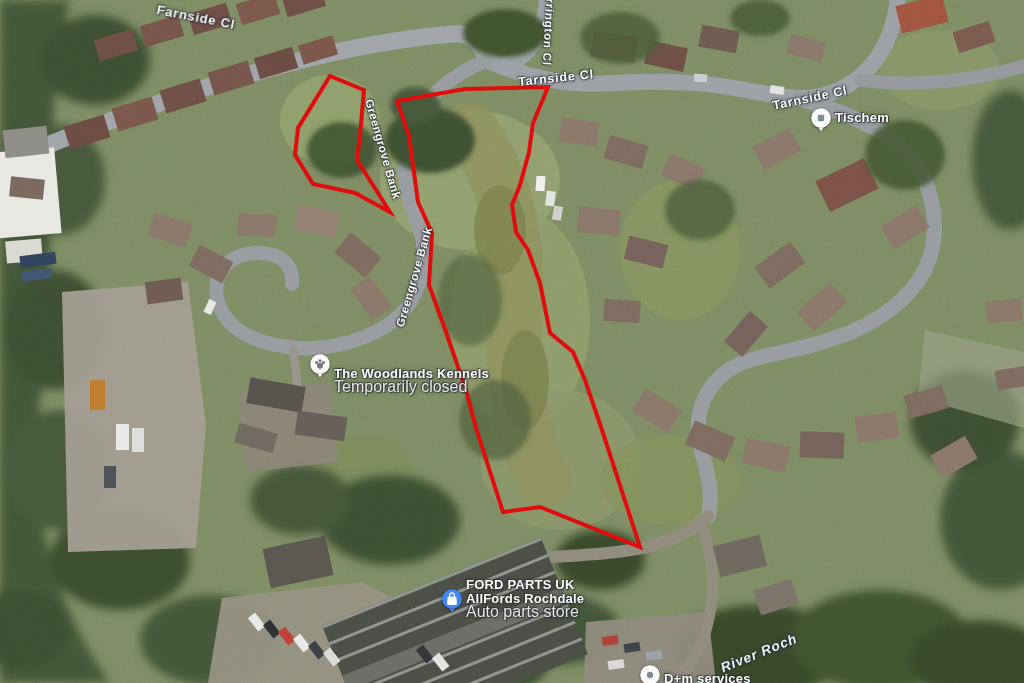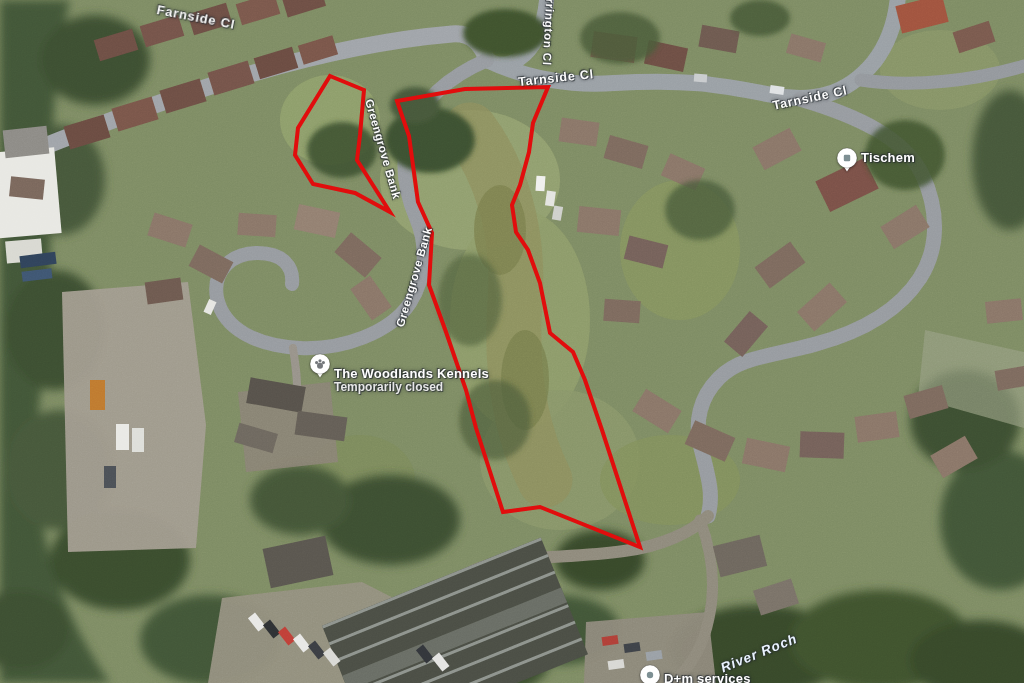--- a/index.html
+++ b/index.html
@@ -11,21 +11,21 @@
          text-shadow:0 0 2px rgba(40,45,50,.95),0 0 4px rgba(40,45,50,.75),
                      1px 1px 0 rgba(40,45,50,.6),-1px -1px 0 rgba(40,45,50,.6);}
   .road-label{font-size:12px;letter-spacing:.8px;opacity:.97;}
   .river-label{font-size:13.5px;font-style:italic;color:#eaf3ff;letter-spacing:1px;}
   .poi{position:absolute;display:flex;align-items:flex-start;gap:2px;}
   .pin{flex:0 0 auto;display:block;filter:drop-shadow(0 1px 1px rgba(0,0,0,.4));}
   .poi-text{color:#fff;white-space:nowrap;
          text-shadow:0 0 2px rgba(40,45,50,.95),0 0 4px rgba(40,45,50,.8),
                      1px 1px 0 rgba(40,45,50,.6),-1px -1px 0 rgba(40,45,50,.6);}
   .poi-name{font-size:13px;font-weight:bold;line-height:14px;letter-spacing:.2px;}
-  .poi-sub{font-size:12px;font-weight:bold;line-height:12.5px;color:rgba(255,255,255,.88);}
+  .poi-sub{font-size:16px;font-weight:normal;line-height:12.5px;color:rgba(255,255,255,.88);}
 </style>
 </head>
 <body>
 
 <div id="stage">
 
   <svg id="scenery" width="1024" height="683" viewBox="0 0 1024 683" aria-hidden="true">
     <defs>
       <filter id="soft" x="-30%" y="-30%" width="160%" height="160%">
           <feGaussianBlur stdDeviation="5"></feGaussianBlur>
@@ -215,21 +215,21 @@
 
   <div class="label road-label" style="left:196px;top:17px;font-size:13px;transform:translate(-50%,-50%) rotate(11deg);">Farnside Cl</div>
   <div class="label road-label" style="left:549px;top:24px;font-size:11.5px;transform:translate(-50%,-50%) rotate(93deg);">Harrington Cl</div>
   <div class="label road-label" style="left:556px;top:78px;font-size:12.5px;transform:translate(-50%,-50%) rotate(-6deg);">Tarnside Cl</div>
   <div class="label road-label" style="left:810px;top:98px;font-size:12.5px;transform:translate(-50%,-50%) rotate(-12deg);">Tarnside Cl</div>
   <div class="label road-label" style="left:383px;top:149px;font-size:11.5px;letter-spacing:.5px;transform:translate(-50%,-50%) rotate(74deg);">Greengrove Bank</div>
   <div class="label road-label" style="left:414px;top:277px;font-size:11.5px;letter-spacing:.5px;transform:translate(-50%,-50%) rotate(-74deg);">Greengrove Bank</div>
   <div class="label river-label" style="position:absolute;left:759px;top:653px;white-space:nowrap;font-weight:bold;transform:translate(-50%,-50%) rotate(-22deg);
               text-shadow:0 0 2px rgba(40,45,50,.95),0 0 4px rgba(40,45,50,.75),1px 1px 0 rgba(40,45,50,.6);">River Roch</div>
 
-  <div class="poi" style="left:835px;top:105px;margin-top:40px;">
+  <div class="poi" style="left:809px;top:105px;">
     <svg class="pin" width="24" height="28" viewBox="-12 -13 24 28">
       <g fill="#ffffff">
           <path d="M-3.4,8.3 L0,13.6 L3.4,8.3 Z"></path>
           <circle r="10" stroke="rgba(0,0,0,.2)" stroke-width="1"></circle>
         </g>
       <rect x="-3.2" y="-3.2" width="6.4" height="6.4" rx="1.2" fill="#7d8f93"></rect>
     </svg>
     <div class="poi-text" style="margin-top:6px;">
       <div class="poi-name">Tischem</div>
     </div>
@@ -247,20 +247,37 @@
           <circle cx="0" cy="-3.2" r="1.6"></circle>
           <circle cx="3.4" cy="-1.4" r="1.6"></circle>
         </g>
     </svg>
     <div class="poi-text" style="margin-top:16px;">
       <div class="poi-name">The Woodlands Kennels</div>
       <div class="poi-sub">Temporarily closed</div>
     </div>
   </div>
 
+  <div class="poi" style="left:440px;top:586px;">
+    <svg class="pin" width="24" height="28" viewBox="-12 -13 24 28">
+      <g fill="#4285f4">
+          <path d="M-3.4,8.3 L0,13.6 L3.4,8.3 Z"></path>
+          <circle r="10" stroke="rgba(0,0,0,.15)" stroke-width="1"></circle>
+        </g>
+      <g fill="#ffffff">
+        <path d="M-4.2,-2.6 h8.4 l0.8,6.6 a1.7,1.7 0 0 1 -1.7,1.9 h-6.6 a1.7,1.7 0 0 1 -1.7,-1.9 Z"></path>
+        <path d="M-2.3,-2.6 v-1.2 a2.3,2.3 0 0 1 4.6,0 v1.2" fill="none" stroke="#ffffff" stroke-width="1.3"></path>
+      </g>
+    </svg>
+    <div class="poi-text" style="margin-top:-8px;">
+      <div class="poi-name">FORD PARTS UK</div>
+      <div class="poi-name">AllFords Rochdale</div>
+      <div class="poi-sub">Auto parts store</div>
+    </div>
+  </div>
 
   <div class="poi" style="left:638px;top:662px;">
     <svg class="pin" width="24" height="28" viewBox="-12 -13 24 28">
       <g fill="#ffffff">
           <path d="M-3.4,8.3 L0,13.6 L3.4,8.3 Z"></path>
           <circle r="10" stroke="rgba(0,0,0,.2)" stroke-width="1"></circle>
         </g>
       <circle r="3.2" fill="#7d8f93"></circle>
     </svg>
     <div class="poi-text" style="margin-top:10px;">

